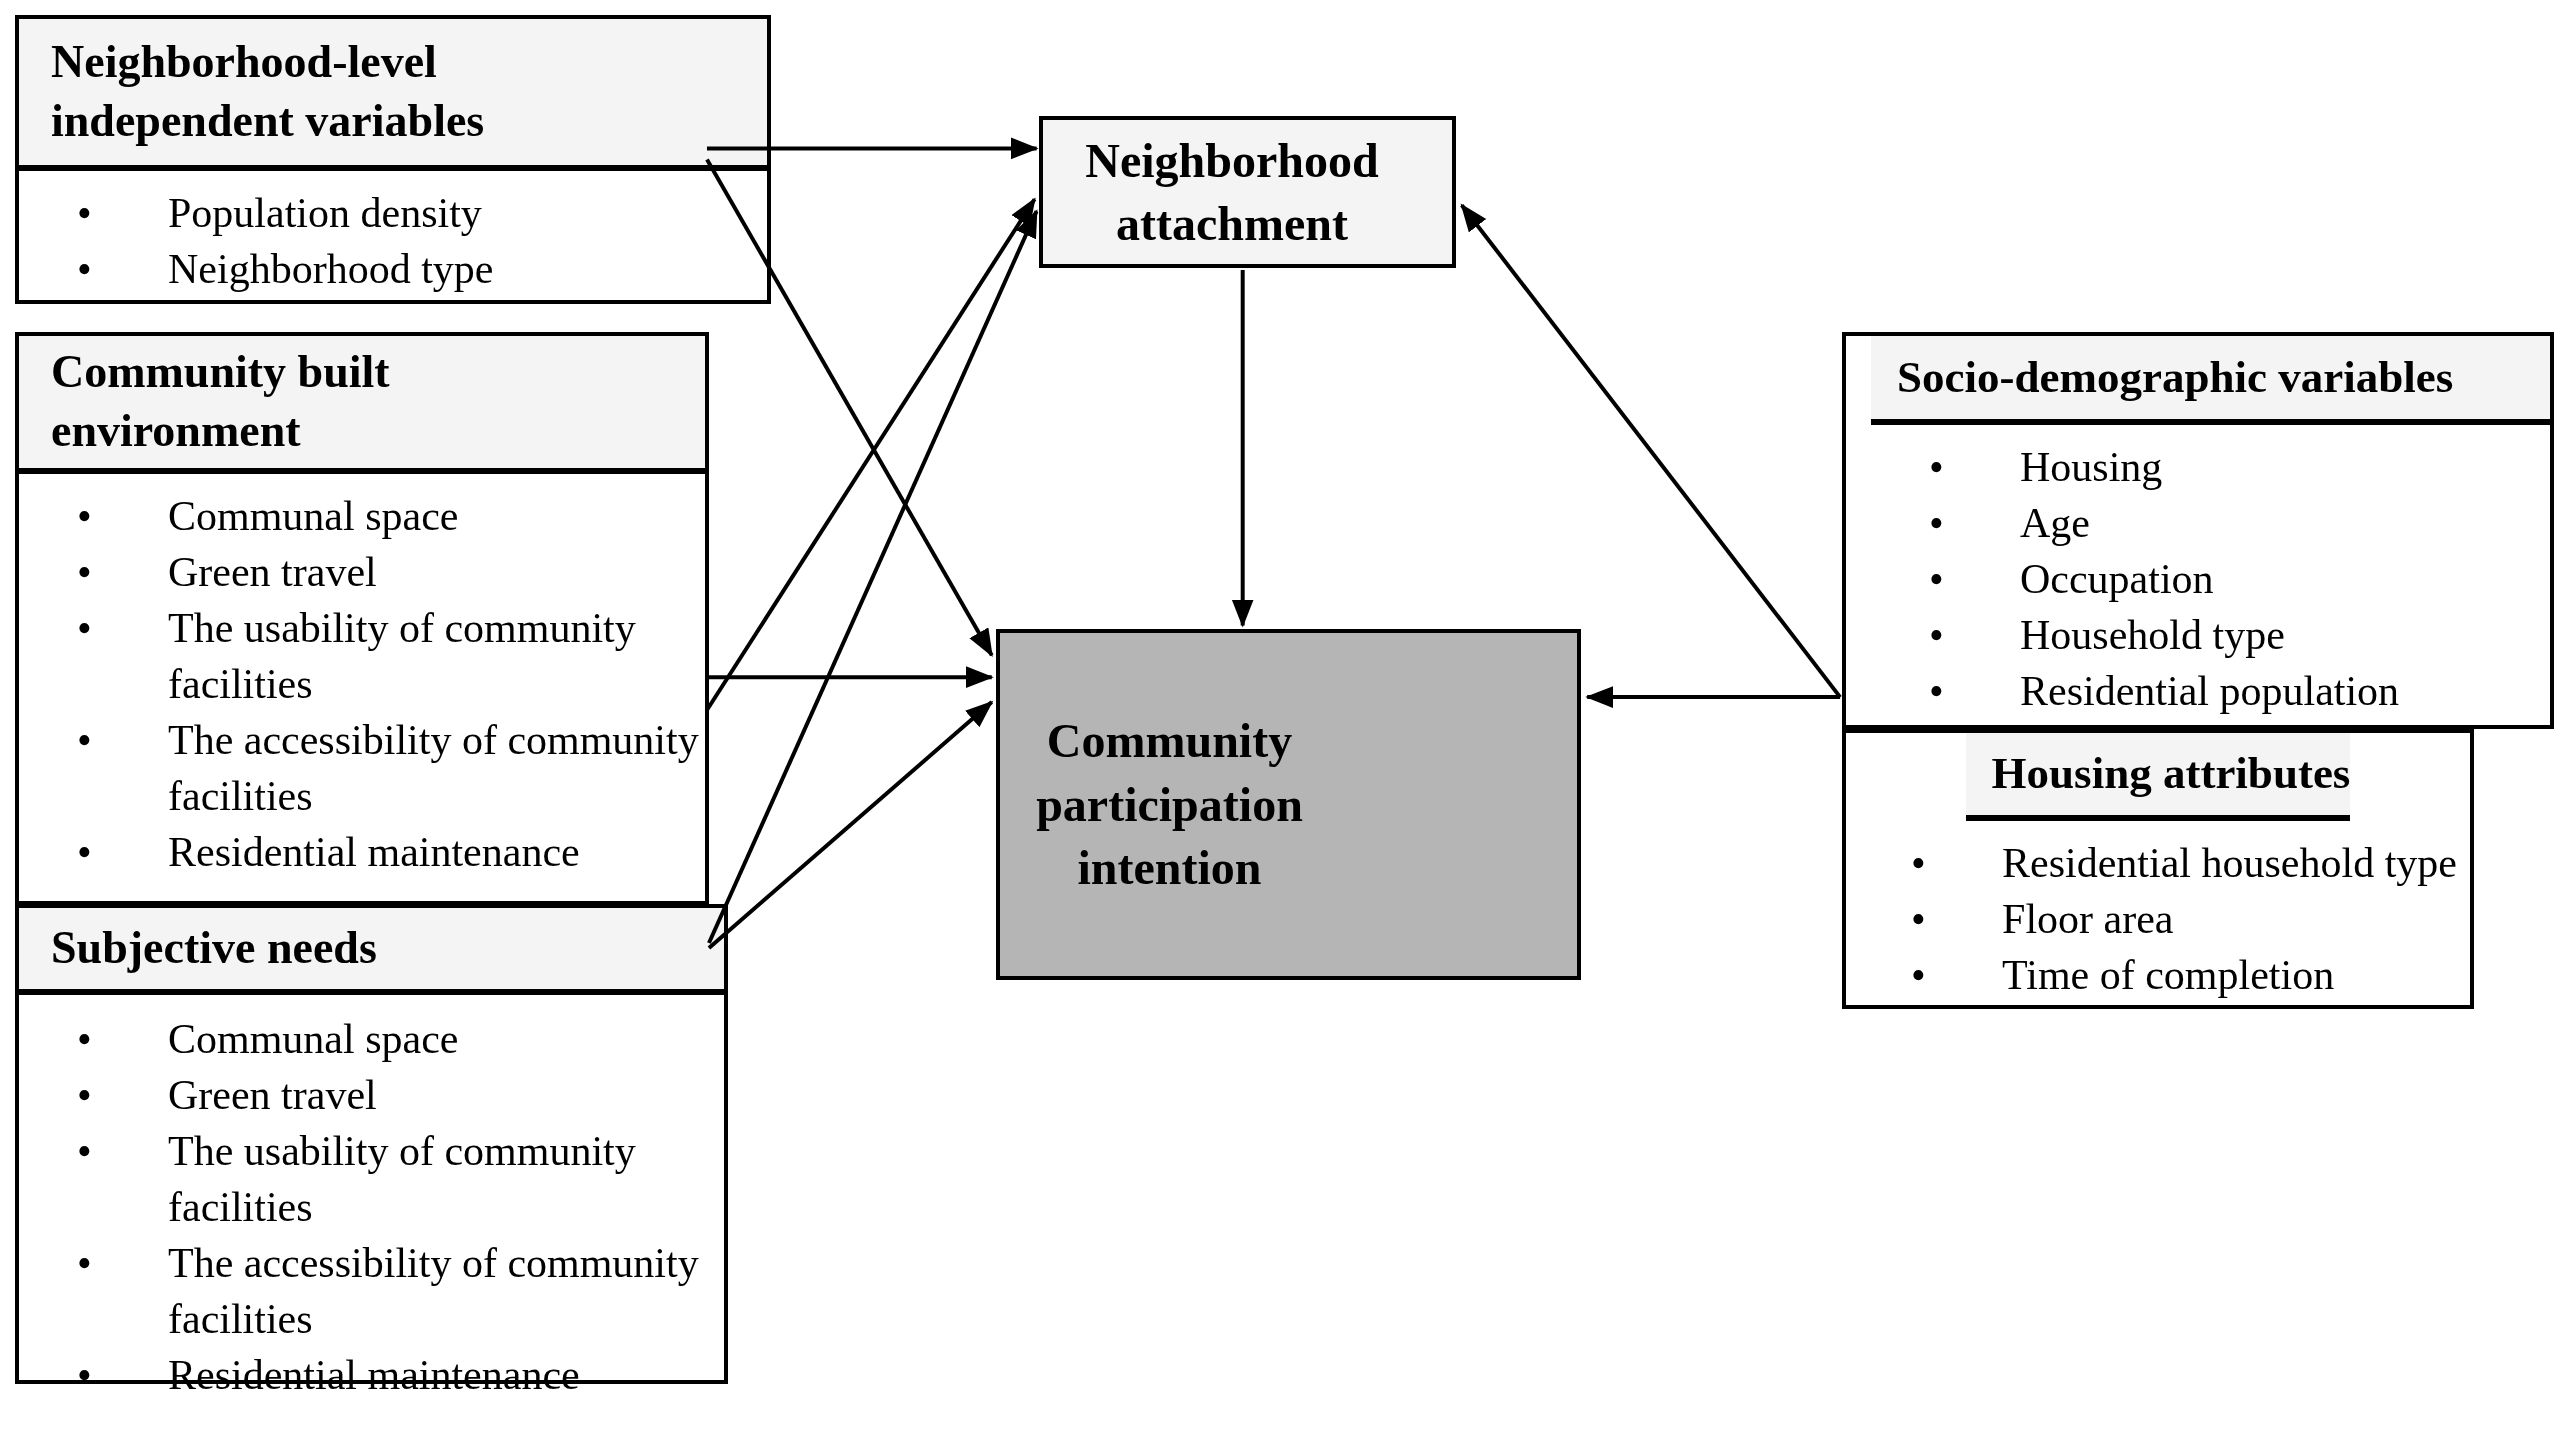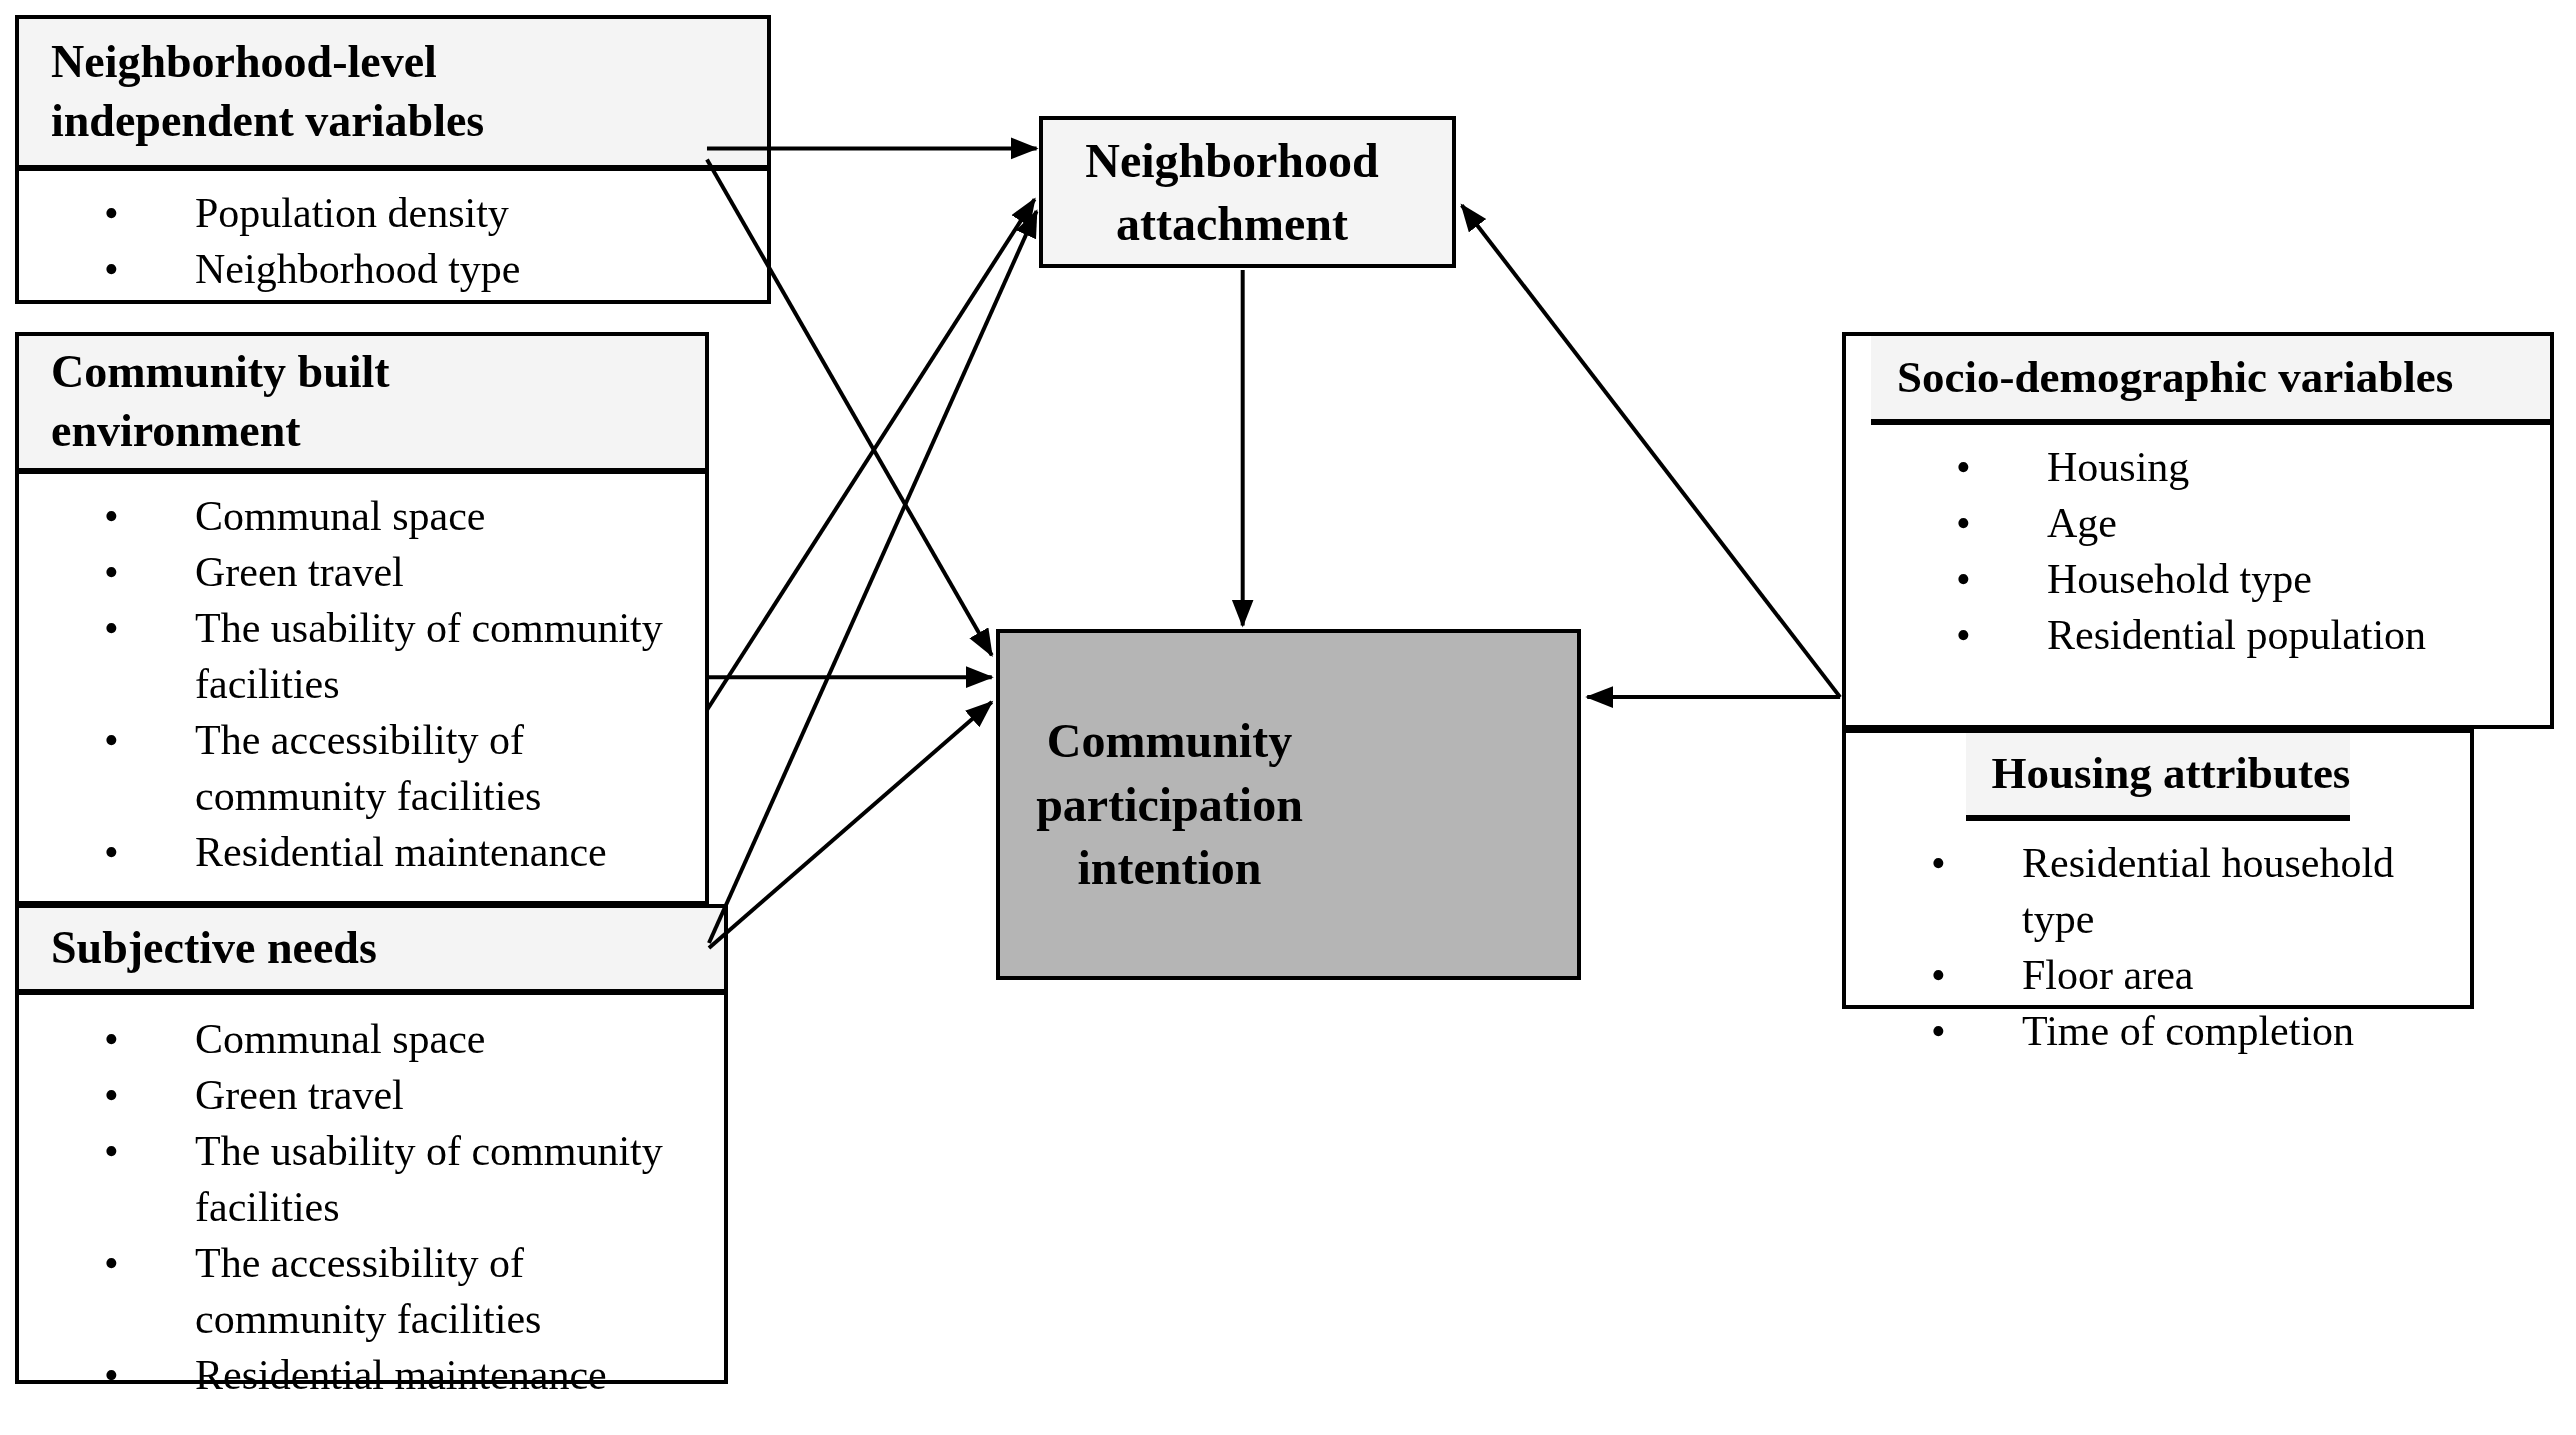--- a/index.html
+++ b/index.html
@@ -44,21 +44,20 @@
   .rbox .vbox-header{font-size:45px;padding-left:26px;}
   .rbox .vbox-header .ht{max-width:677px;}
   .vlist{
     list-style:none;margin:0;padding:14px 6px 0 0;
     font-size:42px;line-height:56px;
     flex:1 1 auto;
   }
   .vlist li{
     position:relative;
     padding-left:149px;
-    margin-left:27px;
   }
   .vlist li::before{
     content:"\2022";
     position:absolute;left:58px;top:0;
   }
   .cbox{
     position:absolute;
     box-sizing:border-box;
     border:4px solid var(--line);
     display:flex;align-items:center;
@@ -140,20 +139,21 @@
     <span class="ct">Community participation intention</span>
   </div>
 
   <div class="vbox rbox" id="box-socio" style="left:1842px;top:332px;width:712px;height:397px;padding-left:25px;">
     <div class="vbox-header" style="height:89px;">
       <span class="ht">Socio-demographic variables</span>
     </div>
     <ul class="vlist" style="padding-left:0;">
         <li>Housing</li>
         <li>Age</li>
+        <li>Occupation</li>
         <li>Household type</li>
         <li>Residential population</li>
       </ul>
   </div>
 
   <div class="vbox rbox" id="box-housing" style="left:1842px;top:729px;width:632px;height:280px;align-items:center;">
     <div class="vbox-header" style="height:88px;">
       <span class="ht">Housing attributes</span>
     </div>
     <ul class="vlist">

